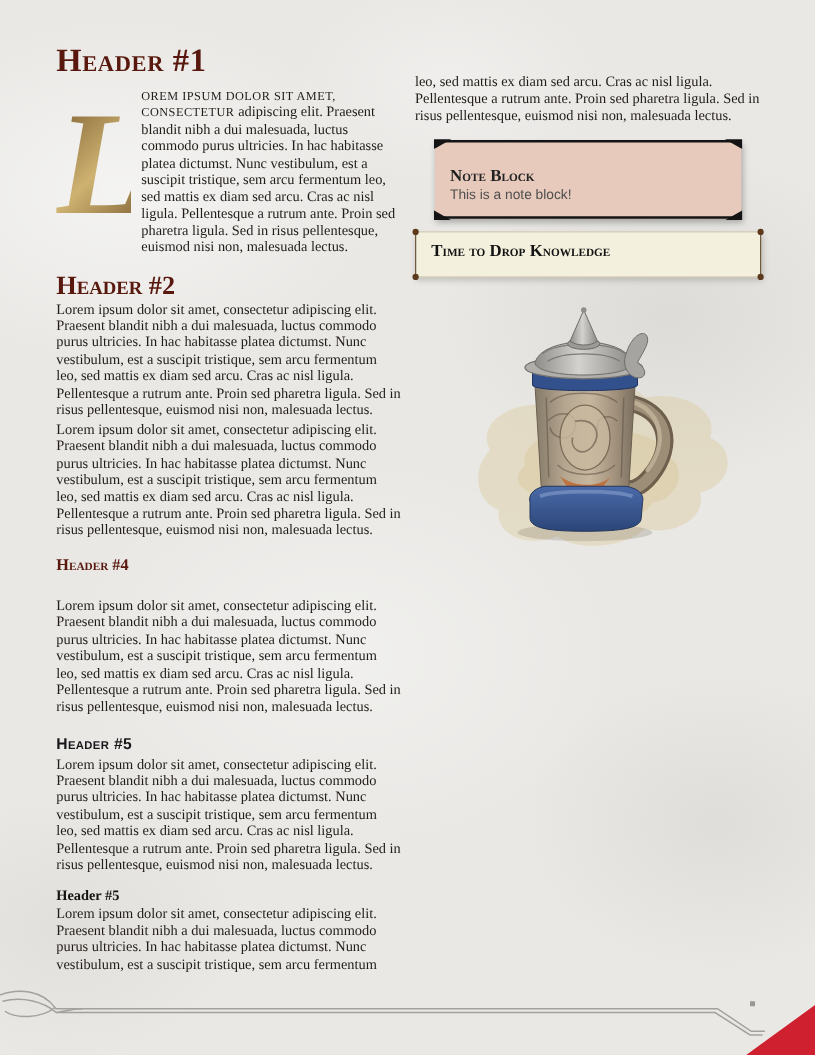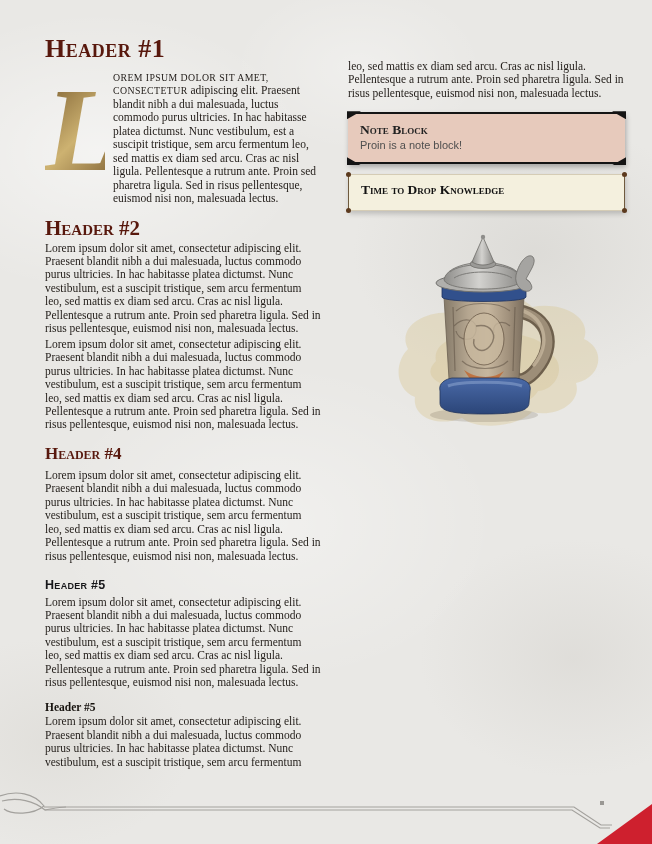--- a/index.html
+++ b/index.html
@@ -9,45 +9,45 @@
     background-color:#e9e8e5;
     background-image:
       radial-gradient(ellipse 300px 200px at 15% 18%, rgba(255,255,255,.5), transparent 70%),
       radial-gradient(ellipse 260px 190px at 82% 30%, rgba(198,196,190,.35), transparent 70%),
       radial-gradient(ellipse 320px 230px at 42% 62%, rgba(255,255,255,.35), transparent 70%),
       radial-gradient(ellipse 220px 170px at 88% 78%, rgba(202,199,193,.32), transparent 70%),
       radial-gradient(ellipse 200px 150px at 8% 88%, rgba(206,203,196,.3), transparent 70%),
       radial-gradient(ellipse 180px 120px at 55% 8%, rgba(255,255,255,.3), transparent 70%);
   }
   .col-left{position:absolute;left:45px;top:36px;width:276px;}
-  .col-right{position:absolute;left:348px;top:60px;width:277px;}
+  .col-right{position:absolute;left:332px;top:60px;width:277px;}
 
   .h1,.h2,.h3,.h4{font-variant:small-caps;font-weight:700;color:#58180d;line-height:1;}
   .h1{font-size:26px;margin:0 0 9px;letter-spacing:.5px;}
   .h2{font-size:21px;margin:10px 0 3px;}
   .h3{font-size:16px;margin:10px 0 5px;border-bottom:1.5px solid #b89a5a;padding-bottom:3px;}
-  .h4{font-size:17px;margin:13px 0 7px;}
+  .h4{font-size:13px;margin:13px 0 21px;}
   .h5{font-family:"Liberation Sans",sans-serif;font-variant:small-caps;font-weight:700;
       color:#17171a;font-size:12.5px;letter-spacing:.3px;margin:16px 0 4px;line-height:1;}
   .h6{font-weight:700;font-size:11.5px;margin:12px 0 2px;line-height:1;color:#17130f;}
 
   .body-text{font-size:11.5px;line-height:1.17;margin:0 0 2px;}
   .lead-caps{font-size:9.8px;letter-spacing:.4px;}
   .first-para-wrap{overflow:hidden;}
   .dropcap{
     float:left;width:60px;height:126px;margin:6px 8px 0 0;
     font-size:118px;line-height:.92;font-style:italic;font-weight:700;
     background:linear-gradient(135deg,#8a6d3c 10%,#cdb271 50%,#7d5f33 95%);
     -webkit-background-clip:text;background-clip:text;color:transparent;
   }
   .trunc{height:55px;overflow:hidden;}
 
   
   .note{position:relative;background:#e7cabc;border-top:2.5px solid #141414;border-bottom:2.5px solid #141414;
-        padding:9px 12px 8px;margin:12px 0 0;box-shadow:1px 3px 5px rgba(0,0,0,.28);}
+        padding:20px 12px 8px;margin:12px 16px 0;box-shadow:1px 3px 5px rgba(0,0,0,.28);}
   .nc{position:absolute;width:14px;height:8px;background:#141414;}
   .nc-tl{top:-3px;left:-1px;clip-path:polygon(0 0,100% 0,0 100%);}
   .nc-tr{top:-3px;right:-1px;clip-path:polygon(0 0,100% 0,100% 100%);}
   .nc-bl{bottom:-3px;left:-1px;clip-path:polygon(0 0,0 100%,100% 100%);}
   .nc-br{bottom:-3px;right:-1px;clip-path:polygon(100% 0,0 100%,100% 100%);}
   .note-title{font-variant:small-caps;font-weight:700;font-size:13.5px;color:#222;line-height:1.1;}
   .sans-body{font-family:"Liberation Sans",sans-serif;font-size:11px;color:#4f4f4f;line-height:1.45;}
 
   
   .desc{position:relative;background:#f4f0de;border-left:1.5px solid #6f5a3e;border-right:1.5px solid #6f5a3e;
@@ -93,21 +93,21 @@
 
   <div class="col-right">
     <p class="body-text">leo, sed mattis ex diam sed arcu. Cras ac nisl ligula. Pellentesque a rutrum ante. Proin sed pharetra ligula. Sed in risus pellentesque, euismod nisi non, malesuada lectus.</p>
 
     <div class="note">
       <div class="nc nc-tl"></div>
       <div class="nc nc-tr"></div>
       <div class="nc nc-bl"></div>
       <div class="nc nc-br"></div>
       <div class="note-title">Note Block</div>
-      <div class="sans-body">Proin is a note block!</div>
+      <div class="sans-body">This is a note block!</div>
     </div>
 
     <div class="desc">
       <div class="dot dot-tl"></div>
       <div class="dot dot-tr"></div>
       <div class="dot dot-bl"></div>
       <div class="dot dot-br"></div>
       <div class="desc-title">Time to Drop Knowledge</div>
     </div>
 

